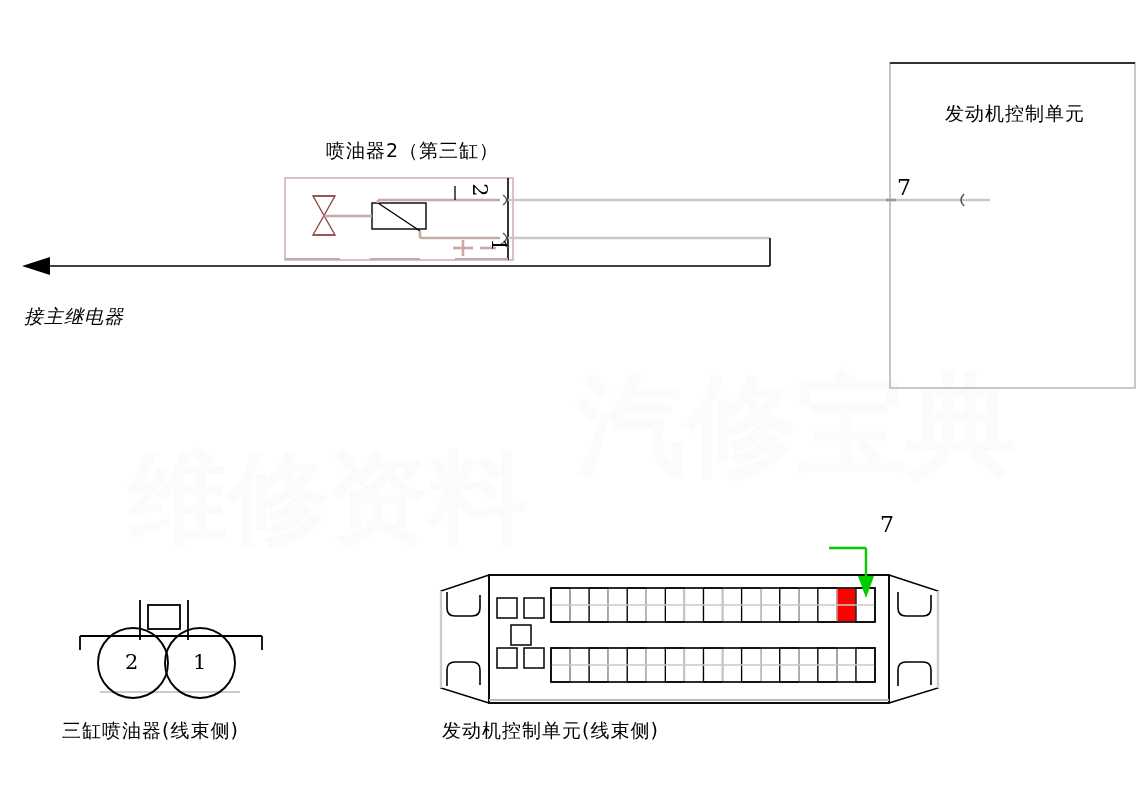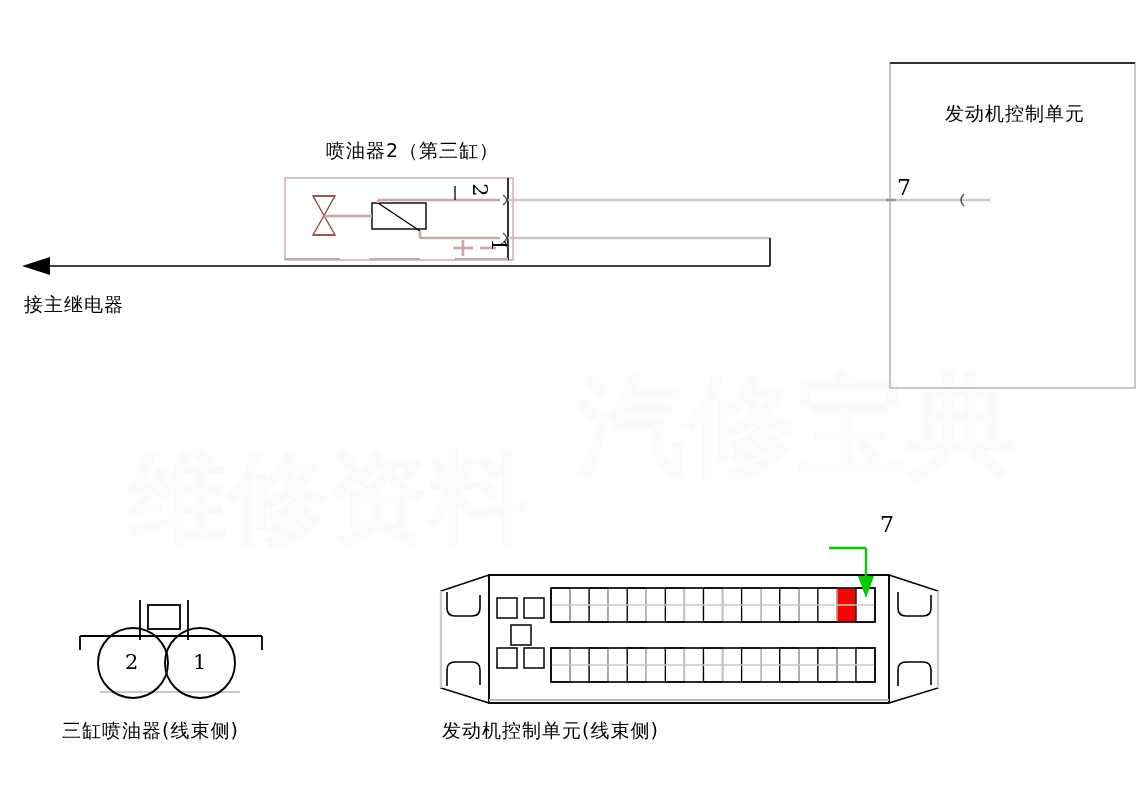--- a/index.html
+++ b/index.html
@@ -215,21 +215,21 @@
   <div class="label cn-label" style="left:318px; top:138px;padding-left:8px;">喷油器2（第三缸）</div>
 
   <div class="label pin-num rot90" style="left:473px; top:178px;">2</div>
 
   <div class="label pin-num rot90" style="left:492px; top:233px;">1</div>
 
   <div class="label cn-label" style="left:945px; top:101px;">发动机控制单元</div>
 
   <div class="label conn-num" style="left:897px; top:175px;">7</div>
 
-  <div class="label cn-label" style="left:24px; top:292px;">接主继电器</div>
+  <div class="label cn-label" style="left:24px; top:304px;font-style:italic;">接主继电器</div>
 
   <div class="label pin-num" style="left:125px; top:650px;">2</div>
 
   <div class="label pin-num" style="left:193px; top:650px;">1</div>
 
   <div class="label cn-label" style="left:442px; top:718px;">发动机控制单元(线束侧)</div>
 
   <div class="label cn-label" style="left:62px; top:718px;">三缸喷油器(线束侧)</div>
 
   <div class="label conn-num" style="left:880px; top:512px;">7</div>

